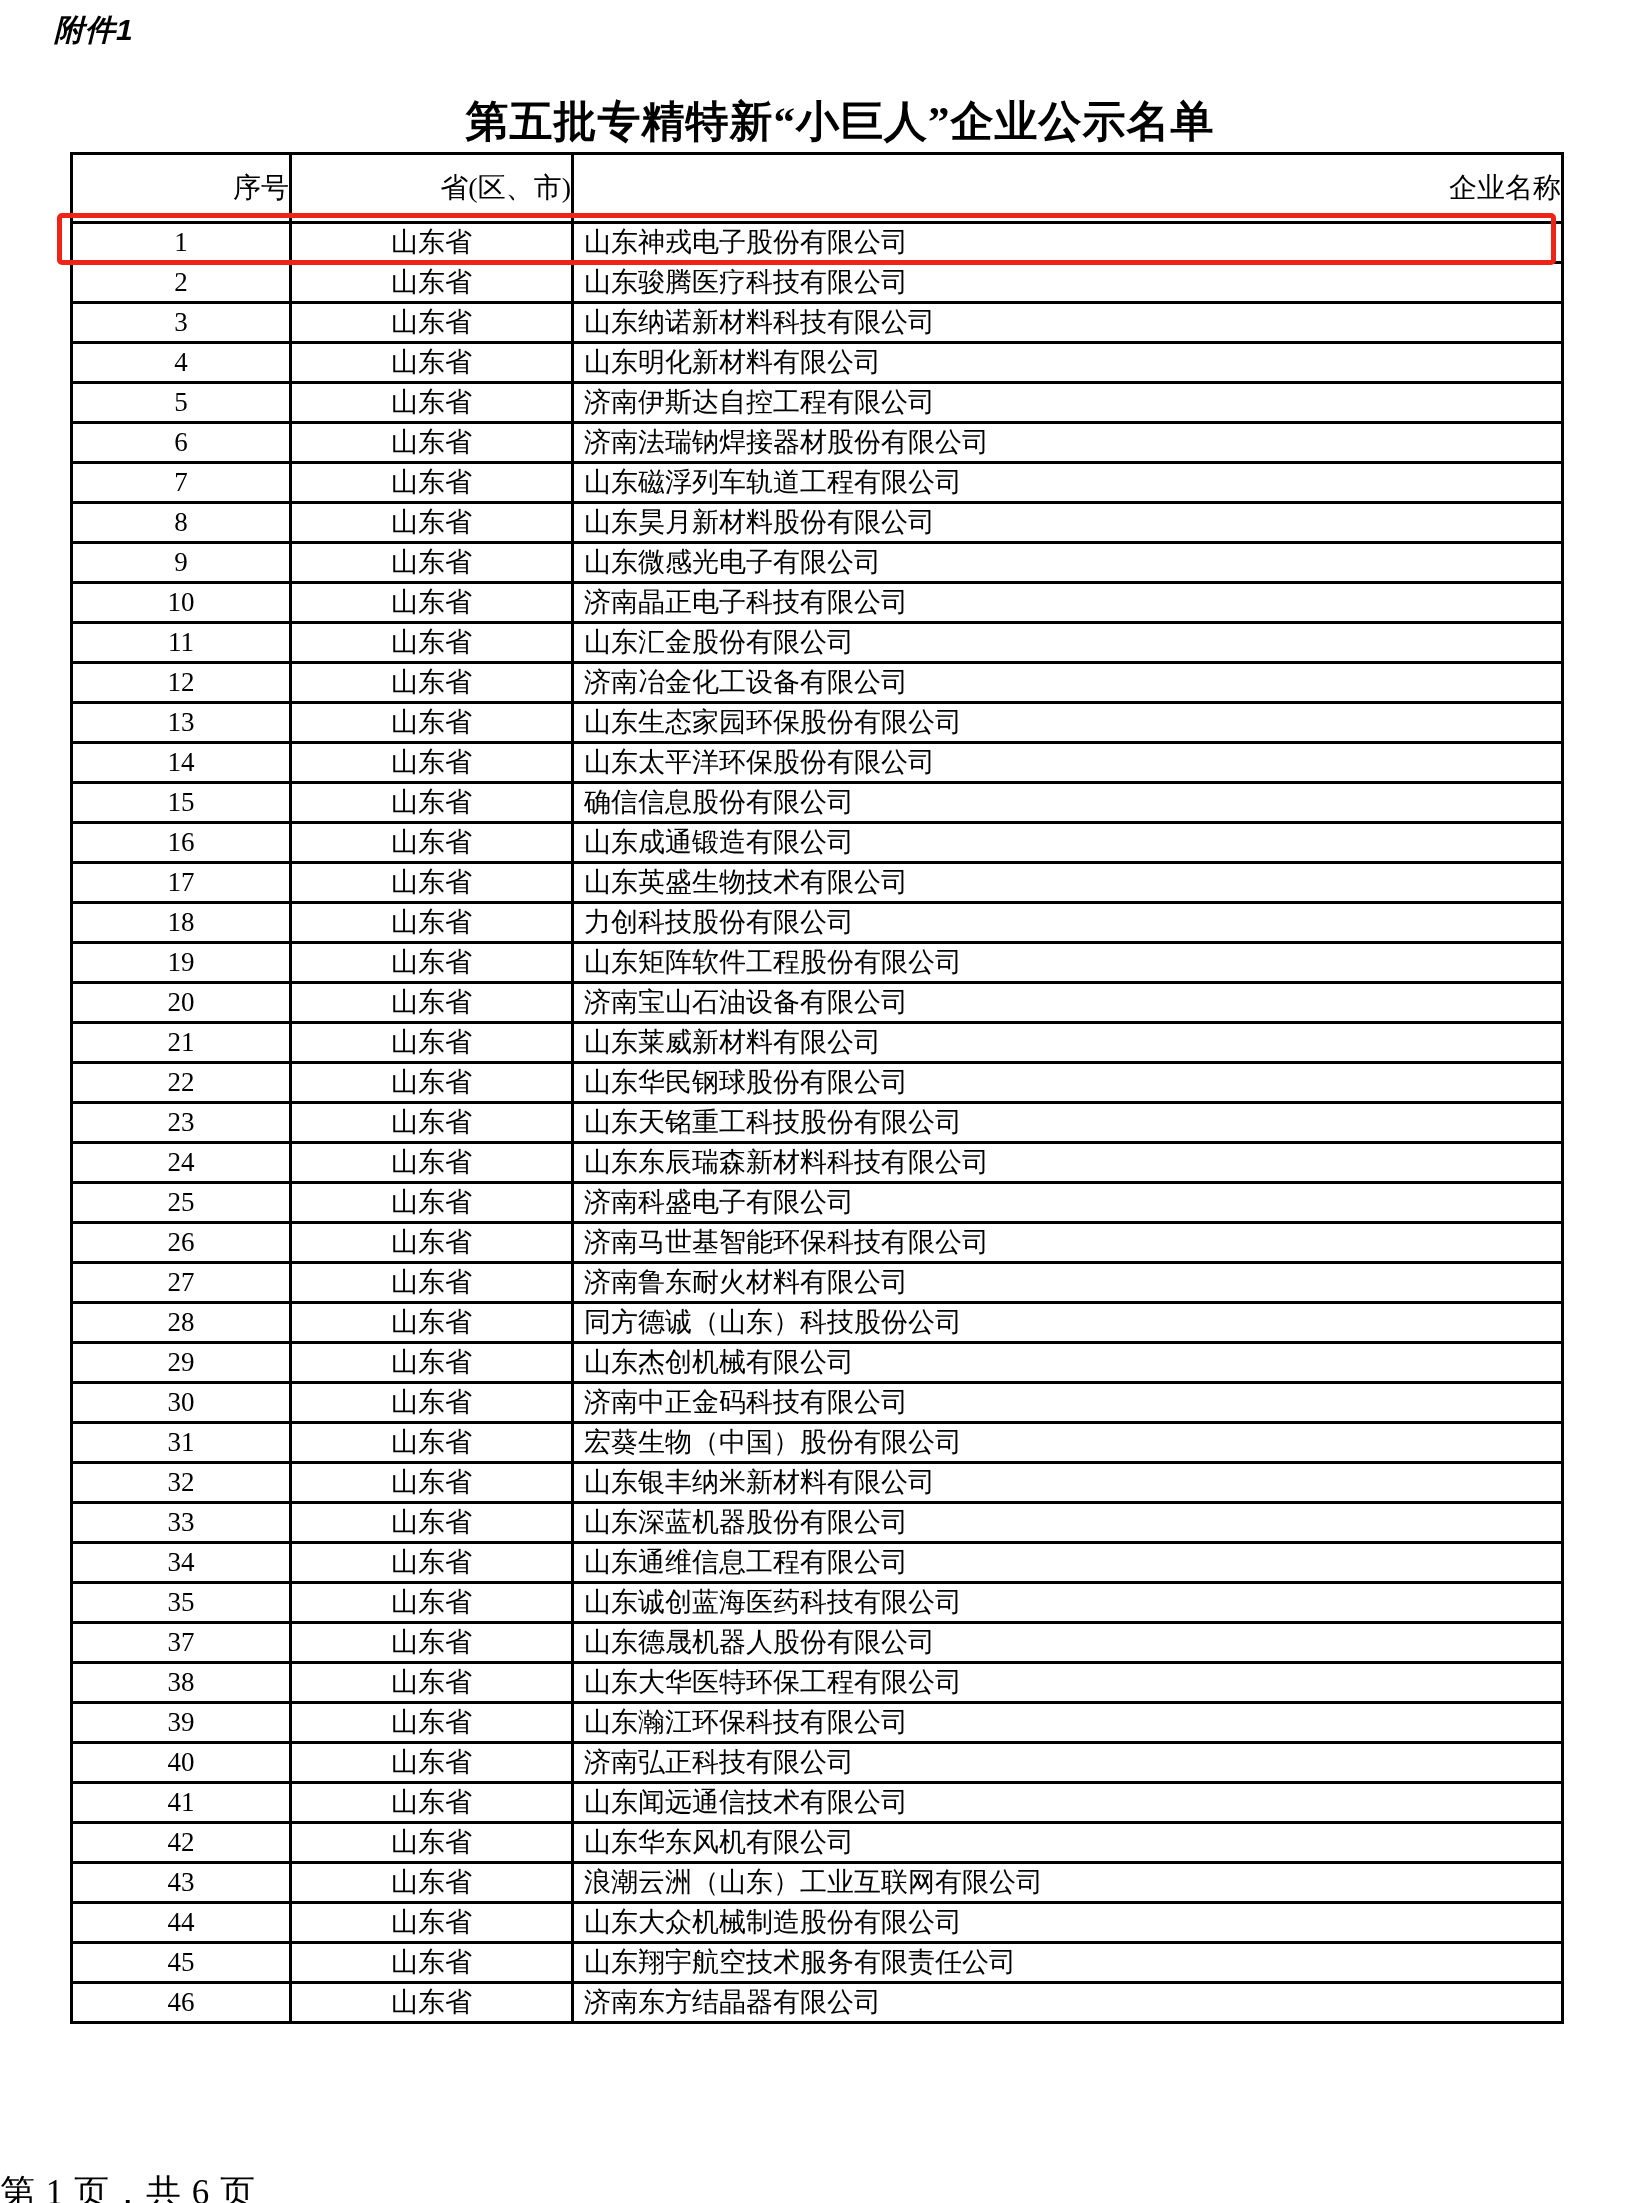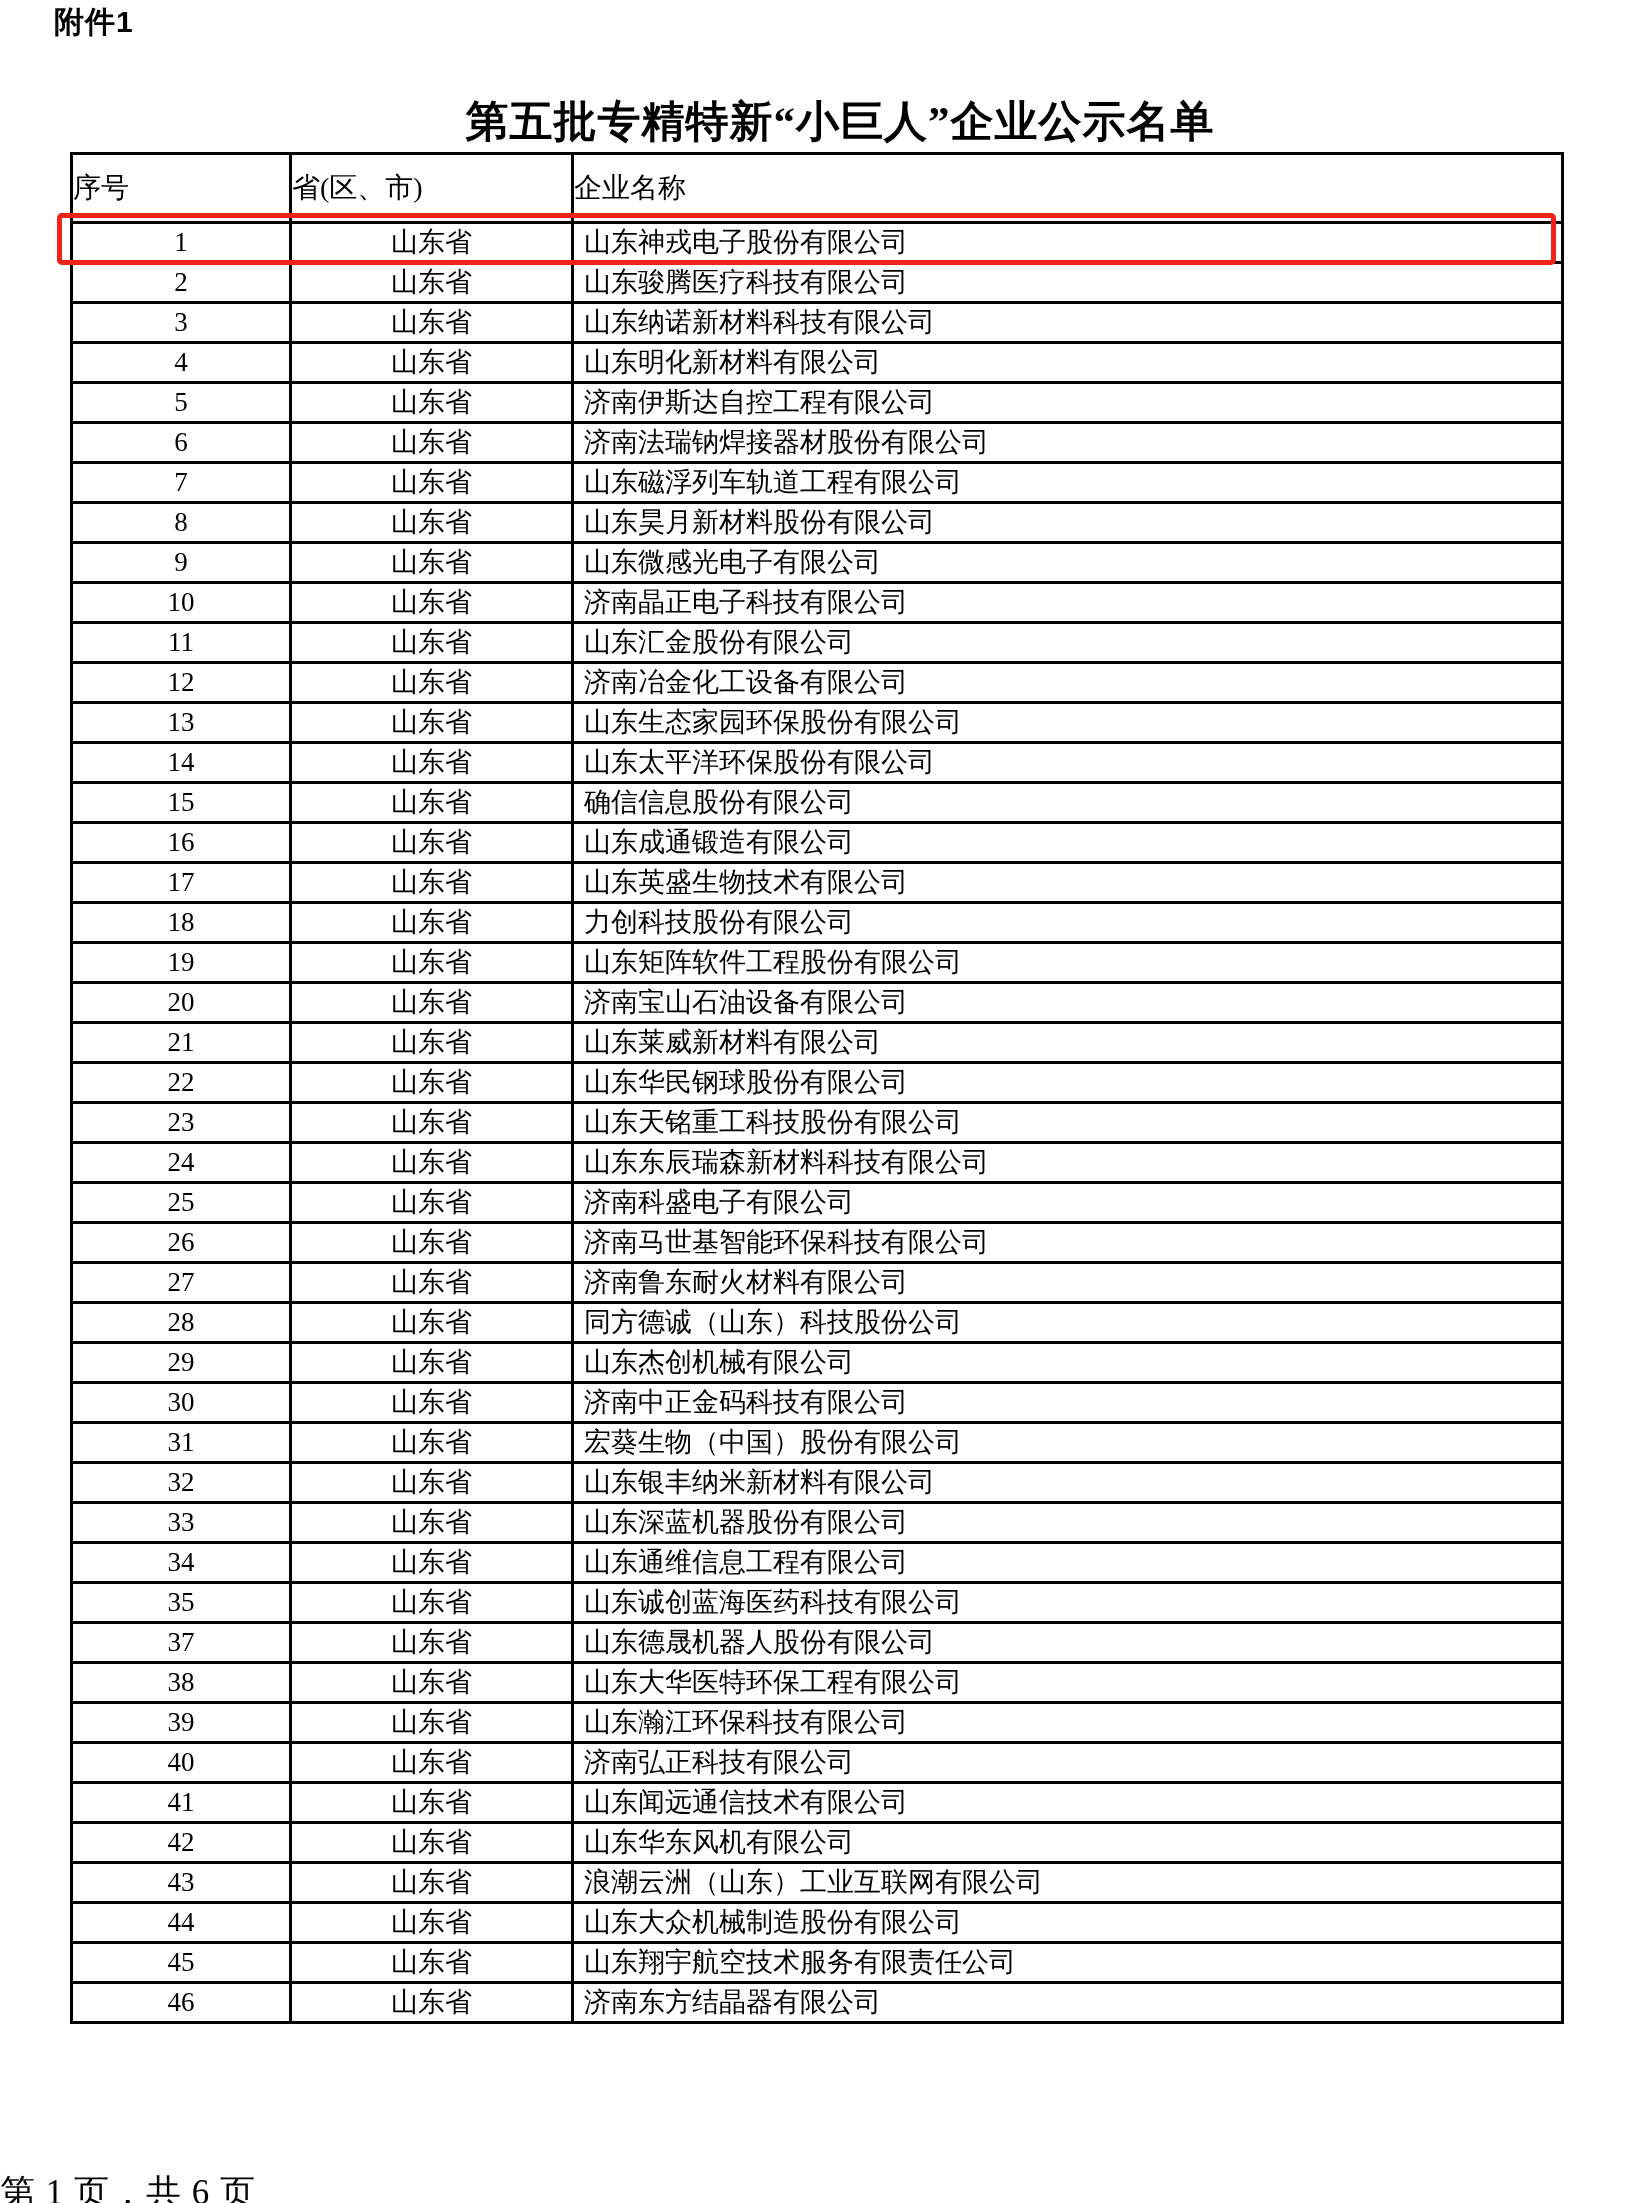--- a/index.html
+++ b/index.html
@@ -12,25 +12,26 @@
     width: 1646px;
     height: 2204px;
     background: #ffffff;
     font-family: "Liberation Serif", "DejaVu Serif", serif;
     color: #000000;
     overflow: hidden;
   }
   .attachment {
     position: absolute;
     left: 54px;
-    top: 2px;
+    top: 10px;
     font-family: "Liberation Sans", "DejaVu Sans", sans-serif;
     font-size: 30px;
     font-weight: bold;
     letter-spacing: 1px;
+    font-style: italic;
   }
   .title {
     position: absolute;
     left: 0;
     top: 76px;
     width: 100%;
     margin: 17px;
     text-align: center;
     font-size: 43px;
     font-weight: bold;
@@ -50,21 +51,21 @@
     border: 3px solid #000000;
     padding: 0;
     font-weight: normal;
     vertical-align: middle;
     overflow: hidden;
     white-space: nowrap;
   }
   .company-table th {
     height: 66px;
     font-size: 28px;
-    text-align: left;
+    text-align: right;
   }
   .company-table td {
     height: 37px;
     font-size: 27px;
     line-height: 1;
     text-align: center;
   }
   .company-table td.company-cell {
     text-align: left;
     padding-left: 10px;

